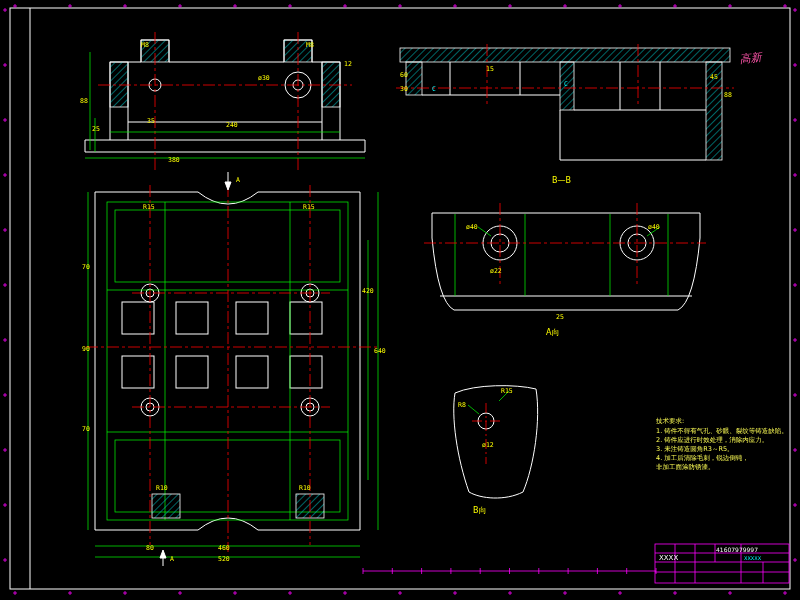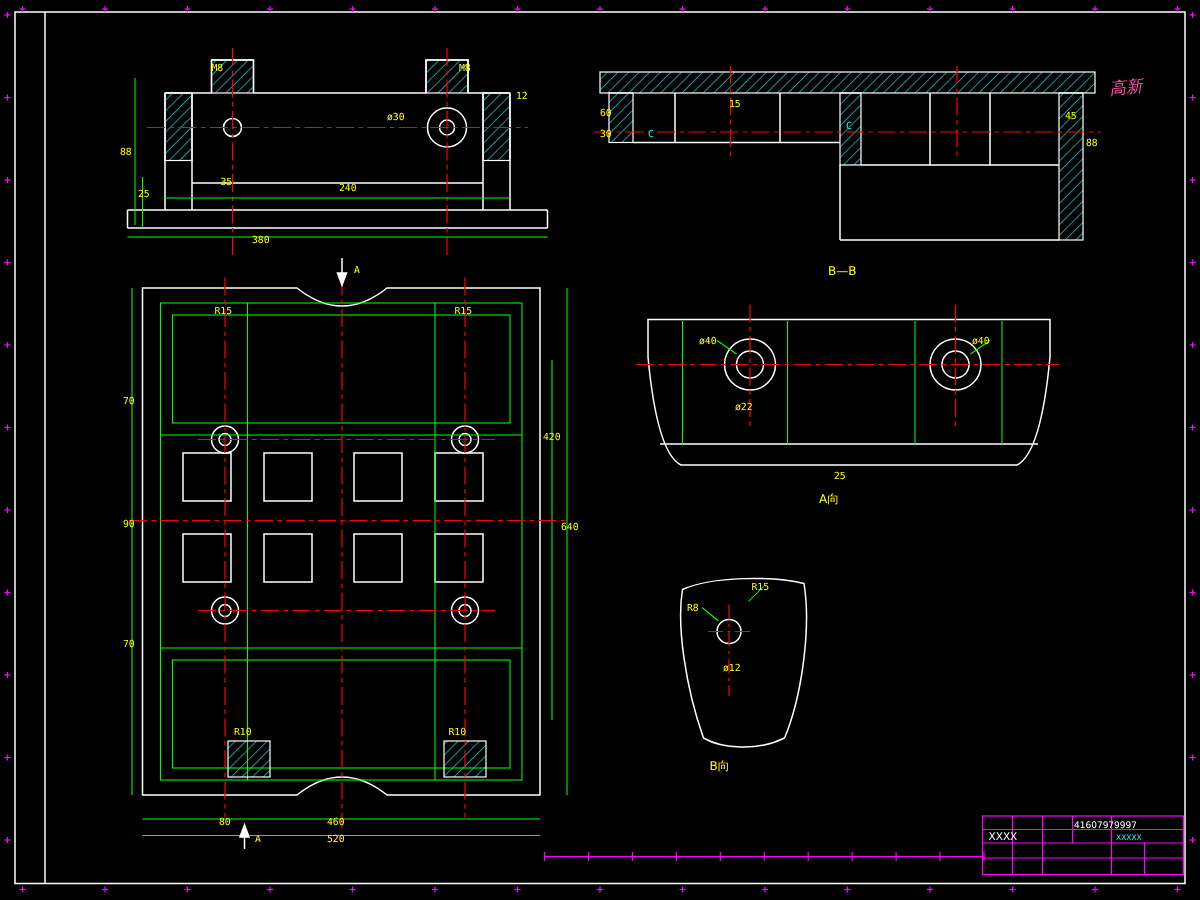--- a/index.html
+++ b/index.html
@@ -343,13 +343,23 @@
         <text x="501" y="393" fill="#ffff00" font-size="6.5" font-family="DejaVu Sans Mono, monospace">R15</text>
         <text x="482" y="447" fill="#ffff00" font-size="6.5" font-family="DejaVu Sans Mono, monospace">ø12</text>
       </g>
   <g id="label-layer">
         <text x="552" y="183" fill="#ffff00" font-size="8">B—B</text>
         <text x="546" y="335" fill="#ffff00" font-size="8">A向</text>
         <text x="473" y="513" fill="#ffff00" font-size="8">B向</text>
       </g>
 </svg>
 
+<div class="notes">
+  <div class="notes-title">技术要求:</div>
+  <div id="notes-lines">
+        <div>1. 铸件不得有气孔、砂眼、裂纹等铸造缺陷。</div>
+        <div>2. 铸件应进行时效处理，消除内应力。</div>
+        <div>3. 未注铸造圆角R3～R5。</div>
+        <div>4. 加工后清除毛刺，锐边倒钝，</div>
+        <div>   非加工面涂防锈漆。</div>
+      </div>
 </div>
+</div>
 
 </body></html>

